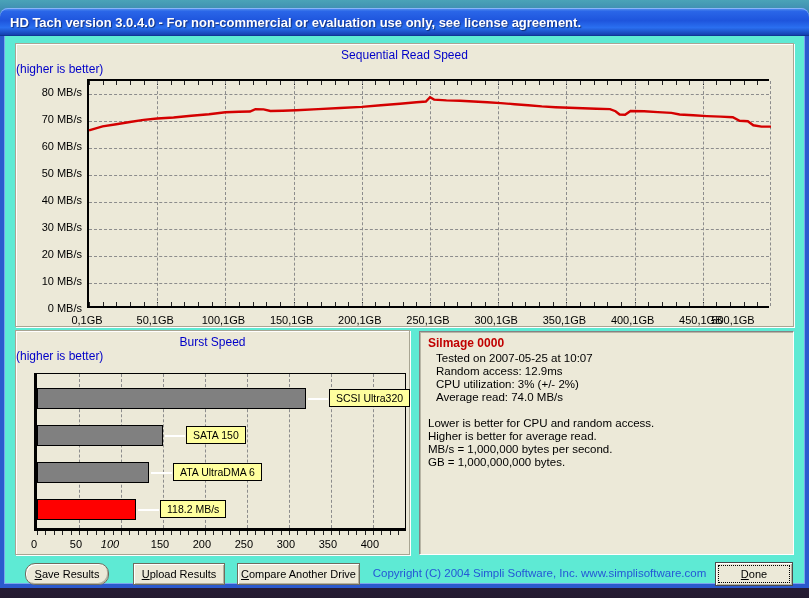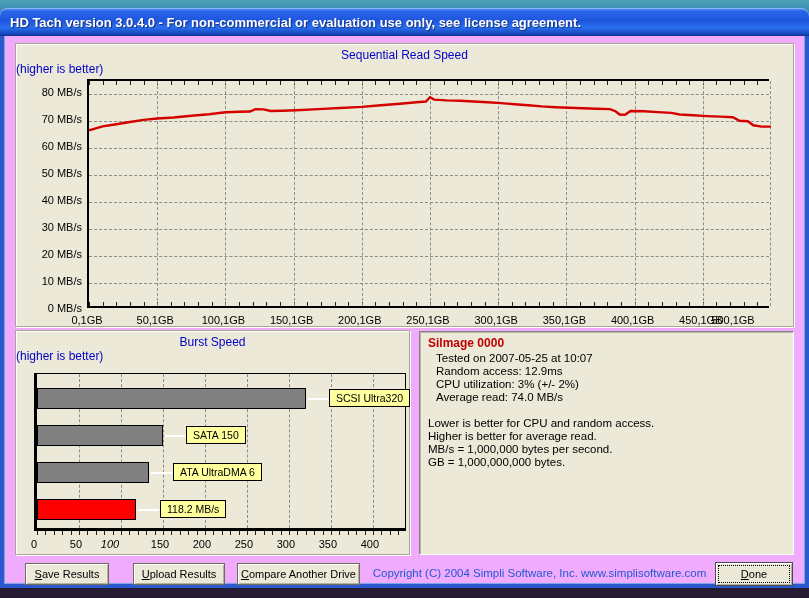--- a/index.html
+++ b/index.html
@@ -13,21 +13,21 @@
   .titlebar {
     height:28px; border-radius:8px 8px 0 0;
     background:linear-gradient(180deg,#5a96f0 0%,#2a66e8 12%,#1e55dd 45%,#2a6ff0 70%,#1440b0 96%,#0a2c80 100%);
     box-shadow:inset 0 1px 0 #8ab4f8;
     color:#fff; font-weight:bold; font-size:13px;
     display:flex; align-items:center; padding:0 10px;
     text-shadow:1px 1px 1px rgba(0,0,30,.55);
     white-space:nowrap; overflow:hidden;
   }
   .window-body {
-    height:552px; background:#f0abfc;
+    height:552px; background:#5eead4;
     border-left:4px solid #2b5ace; border-right:4px solid #2b5ace; border-bottom:4px solid #2b5ace;
     box-shadow:inset 1px 0 0 #7aa4ee, inset -1px 0 0 #7aa4ee, inset 0 -1px 0 #7aa4ee;
     position:relative;
   }
   .client { position:absolute; left:0; top:0; width:801px; height:548px; }
 
   .groupbox {
     position:absolute; background:#ece9d8;
     border:1px solid #a9a593;
     box-shadow:1px 1px 0 #ffffff, inset 1px 1px 0 #ffffff;
@@ -197,21 +197,21 @@
             <div class="info-line">Average read: 74.0 MB/s</div>
           </div>
         <div class="info-notes" id="info-notes">
             <div>Lower is better for CPU and random access.</div>
             <div>Higher is better for average read.</div>
             <div>MB/s = 1,000,000 bytes per second.</div>
             <div>GB = 1,000,000,000 bytes.</div>
           </div>
       </div>
 
-      <button class="btn" style="left:21px; top:527px; width:84px;">
+      <button class="btn" style="left:21px; top:527px; width:84px;border-radius:10px;">
         <span>Save Results</span>
       </button>
       <button class="btn" style="left:129px; top:527px; width:92px;">
         <span>Upload Results</span>
       </button>
       <button class="btn" style="left:233px; top:527px; width:123px;">
         <span>Compare Another Drive</span>
       </button>
       <div class="copyright">Copyright (C) 2004 Simpli Software, Inc. www.simplisoftware.com</div>
       <button class="btn default" style="left:711px; top:526px; width:78px;">

